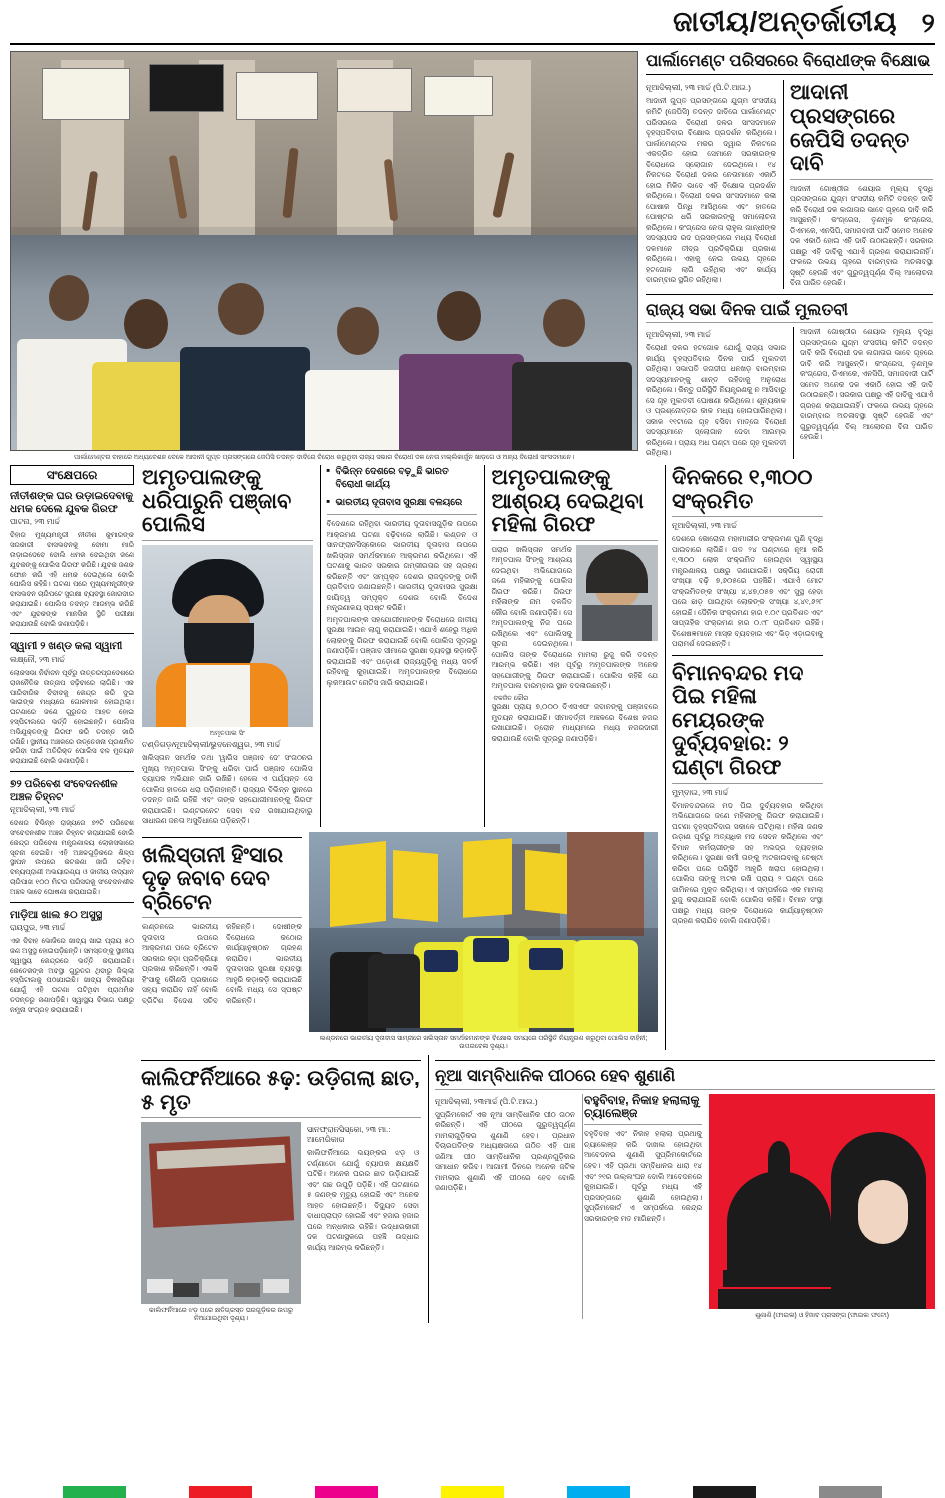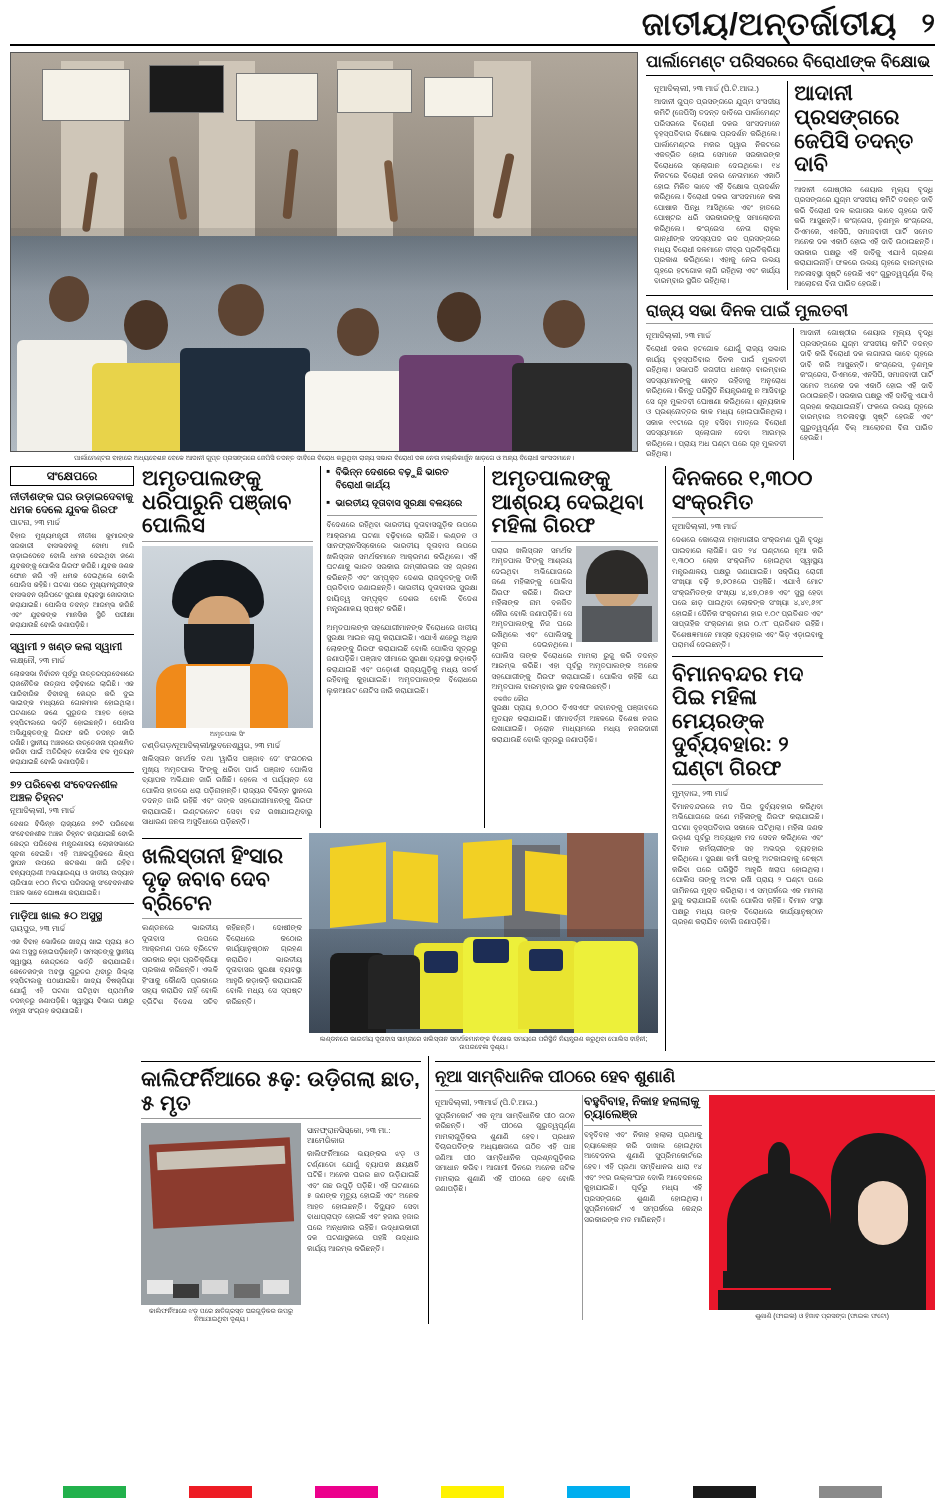--- a/index.html
+++ b/index.html
@@ -19,21 +19,21 @@
   .mast-left { width: 230px; }
   .logo-wrap { display:flex; align-items:center; }
   .logo-mark {
     font-family: "Liberation Serif", serif;
     font-size: 30px; font-weight:bold; color:#111;
     letter-spacing:-1px; line-height:1;
   }
   .logo-sub { font-size:7px; letter-spacing:3px; text-align:center; margin-top:1px; }
   .mast-date { font-size:9.5px; margin-top:4px; }
   .mast-center { flex:1; text-align:right; padding-right:12px; }
-  .section-title { font-size:32px; font-weight:bold; line-height:1; letter-spacing:0.5px; }
+  .section-title { font-size:28px; font-weight:bold; line-height:1; letter-spacing:0.5px; }
   .page-no { font-size:27px; font-weight:bold; width:26px; text-align:right; }
   .byline { font-size:8px; color:#222; margin:3px 0 3px; }
   .body-txt {
     font-size:7.4px; line-height:1.42; text-align:justify; color:#1a1a1a;
     hyphens:auto; word-break:break-word;
   }
   .rule { border-top:1px solid #000; margin:5px 0; }
   .thin-rule { border-top:1px solid #999; margin:4px 0; }
   .photo { background:#c9c9c9; position:relative; overflow:hidden; }
   .cap { font-size:6.6px; line-height:1.25; text-align:center; padding:2px 2px 0; color:#222; }
@@ -139,21 +139,21 @@
           <div class="head" style="left:85%;top:62%;width:42px;height:48px;"></div>
           <div class="torso" style="left:80%;top:78%;width:120px;height:105px;background:#2a2a2a;"></div>
         </div>
       </div>
       <div class="cap">ପାର୍ଲାମେଣ୍ଟର ବାହାରେ ଅଧ୍ୟବେଶନ ବେଳେ ଆଦାନୀ ଗୁପ୍ତ ପ୍ରସଙ୍ଗରେ ଜେପିସି ତଦନ୍ତ ଦାବିରେ ବିରୋଧ କରୁଥିବା ରାଜ୍ୟ ସଭାର ବିରୋଧୀ ଦଳ ନେତା ମଲ୍ଲିକାର୍ଜୁନ ଖାଡ଼ଗେ ଓ ଅନ୍ୟ ବିରୋଧୀ ସାଂସଦମାନେ।</div>
     </div>
 
     <div class="top-right-col">
       <div class="col-head">ପାର୍ଲାମେଣ୍ଟ ପରିସରରେ ବିରୋଧୀଙ୍କ ବିକ୍ଷୋଭ</div>
       <div class="rule"></div>
-      <div style="display:flex;gap:7px;margin-left:8px;">
+      <div style="display:flex;gap:7px;">
         <div style="width:130px;">
           <div class="byline">ନୂଆଦିଲ୍ଲୀ, ୨୩ ମାର୍ଚ୍ଚ (ପି.ଟି.ଆଇ.)</div>
           <div class="body-txt">ଆଦାନୀ ଗୁପ୍ତ ପ୍ରସଙ୍ଗରେ ଯୁଗ୍ମ ସଂସଦୀୟ କମିଟି (ଜେପିସି) ତଦନ୍ତ ଦାବିରେ ପାର୍ଲାମେଣ୍ଟ ପରିସରରେ ବିରୋଧୀ ଦଳର ସାଂସଦମାନେ ବୃହସ୍ପତିବାର ବିକ୍ଷୋଭ ପ୍ରଦର୍ଶନ କରିଥିଲେ। ପାର୍ଲାମେଣ୍ଟର ମକର ଦ୍ୱାର ନିକଟରେ ଏକତ୍ରିତ ହୋଇ ସେମାନେ ସରକାରଙ୍କ ବିରୋଧରେ ସ୍ଲୋଗାନ ଦେଇଥିଲେ। ୧୪ ନିକଟରେ ବିରୋଧୀ ଦଳର ନେତାମାନେ ଏକାଠି ହୋଇ ମିଳିତ ଭାବେ ଏହି ବିକ୍ଷୋଭ ପ୍ରଦର୍ଶନ କରିଥିଲେ। ବିରୋଧୀ ଦଳର ସାଂସଦମାନେ କଳା ପୋଷାକ ପିନ୍ଧି ଆସିଥିଲେ ଏବଂ ହାତରେ ପୋଷ୍ଟର ଧରି ସରକାରଙ୍କୁ ସମାଲୋଚନା କରିଥିଲେ। କଂଗ୍ରେସ ନେତା ରାହୁଲ ଗାନ୍ଧୀଙ୍କ ସଦସ୍ୟପଦ ରଦ ପ୍ରସଙ୍ଗରେ ମଧ୍ୟ ବିରୋଧୀ ଦଳମାନେ ତୀବ୍ର ପ୍ରତିକ୍ରିୟା ପ୍ରକାଶ କରିଥିଲେ। ଏହାକୁ ନେଇ ଉଭୟ ଗୃହରେ ହଟଗୋଳ ଲାଗି ରହିଥିଲା ଏବଂ କାର୍ଯ୍ୟ ବାରମ୍ବାର ସ୍ଥଗିତ ରହିଥିଲା।</div>
         </div>
         <div style="width:150px;border-left:1px solid #000;padding-left:6px;">
           <div class="col-head sm">ଆଦାନୀ ପ୍ରସଙ୍ଗରେ ଜେପିସି ତଦନ୍ତ ଦାବି</div>
           <div class="thin-rule"></div>
           <div class="body-txt">ଆଦାନୀ ଗୋଷ୍ଠୀର ଶେୟାର ମୂଲ୍ୟ ବୃଦ୍ଧି ପ୍ରସଙ୍ଗରେ ଯୁଗ୍ମ ସଂସଦୀୟ କମିଟି ତଦନ୍ତ ଦାବି କରି ବିରୋଧୀ ଦଳ ଲଗାତାର ଭାବେ ଗୃହରେ ଦାବି କରି ଆସୁଛନ୍ତି। କଂଗ୍ରେସ, ତୃଣମୂଳ କଂଗ୍ରେସ, ଡିଏମକେ, ଏନସିପି, ସମାଜବାଦୀ ପାର୍ଟି ସମେତ ଅନେକ ଦଳ ଏକାଠି ହୋଇ ଏହି ଦାବି ଉଠାଇଛନ୍ତି। ସରକାର ପକ୍ଷରୁ ଏହି ଦାବିକୁ ଏଯାଏଁ ଗ୍ରହଣ କରାଯାଇନାହିଁ। ଫଳରେ ଉଭୟ ଗୃହରେ ବାରମ୍ବାର ଅଚଳାବସ୍ଥା ସୃଷ୍ଟି ହେଉଛି ଏବଂ ଗୁରୁତ୍ୱପୂର୍ଣ୍ଣ ବିଲ୍ ଆଲୋଚନା ବିନା ପାରିତ ହେଉଛି।</div>
         </div>
       </div>
@@ -232,21 +232,21 @@
               <div class="body-txt">ଖଲିସ୍ତାନ ସମର୍ଥକ ତଥା 'ୱାରିସ ପଞ୍ଜାବ ଦେ' ସଂଗଠନର ମୁଖ୍ୟ ଅମୃତପାଲ ସିଂଙ୍କୁ ଧରିବା ପାଇଁ ପଞ୍ଜାବ ପୋଲିସ ବ୍ୟାପକ ଅଭିଯାନ ଜାରି ରଖିଛି। ହେଲେ ଏ ପର୍ଯ୍ୟନ୍ତ ସେ ପୋଲିସ ହାତରେ ଧରା ପଡ଼ିନାହାନ୍ତି। ରାଜ୍ୟର ବିଭିନ୍ନ ସ୍ଥାନରେ ତଦନ୍ତ ଜାରି ରହିଛି ଏବଂ ତାଙ୍କ ସହଯୋଗୀମାନଙ୍କୁ ଗିରଫ କରାଯାଇଛି। ଇଣ୍ଟରନେଟ ସେବା ବନ୍ଦ ରଖାଯାଇଥିବାରୁ ସାଧାରଣ ଜନତା ଅସୁବିଧାରେ ପଡ଼ିଛନ୍ତି।</div>
             </div>
 
             <div style="width:160px;border-left:1px solid #000;padding-left:6px;">
               <div class="bullet-list">
                 <div>ବିଭିନ୍ନ ଦେଶରେ ବଢ଼ୁଛି ଭାରତ ବିରୋଧୀ କାର୍ଯ୍ୟ</div>
                 <div>ଭାରତୀୟ ଦୂତାବାସ ସୁରକ୍ଷା ବଳୟରେ</div>
               </div>
               <div class="thin-rule"></div>
               <div class="body-txt">ବିଦେଶରେ ରହିଥିବା ଭାରତୀୟ ଦୂତାବାସଗୁଡ଼ିକ ଉପରେ ଆକ୍ରମଣ ଘଟଣା ବଢ଼ିବାରେ ଲାଗିଛି। ଲଣ୍ଡନ ଓ ସାନଫ୍ରାନସିସ୍କୋରେ ଭାରତୀୟ ଦୂତାବାସ ଉପରେ ଖଲିସ୍ତାନ ସମର୍ଥକମାନେ ଆକ୍ରମଣ କରିଥିଲେ। ଏହି ଘଟଣାକୁ ଭାରତ ସରକାର ଗମ୍ଭୀରତାର ସହ ଗ୍ରହଣ କରିଛନ୍ତି ଏବଂ ସମ୍ପୃକ୍ତ ଦେଶର ରାଜଦୂତଙ୍କୁ ଡାକି ପ୍ରତିବାଦ ଜଣାଇଛନ୍ତି। ଭାରତୀୟ ଦୂତାବାସର ସୁରକ୍ଷା ଦାୟିତ୍ୱ ସମ୍ପୃକ୍ତ ଦେଶର ବୋଲି ବିଦେଶ ମନ୍ତ୍ରଣାଳୟ ସ୍ପଷ୍ଟ କରିଛି।</div>
-              <div class="body-txt" style="margin-top:8px;">ଅମୃତପାଲଙ୍କ ସହଯୋଗୀମାନଙ୍କ ବିରୋଧରେ ଜାତୀୟ ସୁରକ୍ଷା ଆଇନ ଲାଗୁ କରାଯାଇଛି। ଏଯାଏଁ ଶହେରୁ ଅଧିକ ଲୋକଙ୍କୁ ଗିରଫ କରାଯାଇଛି ବୋଲି ପୋଲିସ ସୂତ୍ରରୁ ଜଣାପଡ଼ିଛି। ପଞ୍ଜାବ ସୀମାରେ ସୁରକ୍ଷା ବ୍ୟବସ୍ଥା କଡ଼ାକଡ଼ି କରାଯାଇଛି ଏବଂ ପଡ଼ୋଶୀ ରାଜ୍ୟଗୁଡ଼ିକୁ ମଧ୍ୟ ସତର୍କ ରହିବାକୁ କୁହାଯାଇଛି। ଅମୃତପାଲଙ୍କ ବିରୋଧରେ ଲୁକଆଉଟ ନୋଟିସ ଜାରି କରାଯାଇଛି।</div>
+              <div class="body-txt" style="margin-top:1px;font-family:Liberation Serif, serif;">ଅମୃତପାଲଙ୍କ ସହଯୋଗୀମାନଙ୍କ ବିରୋଧରେ ଜାତୀୟ ସୁରକ୍ଷା ଆଇନ ଲାଗୁ କରାଯାଇଛି। ଏଯାଏଁ ଶହେରୁ ଅଧିକ ଲୋକଙ୍କୁ ଗିରଫ କରାଯାଇଛି ବୋଲି ପୋଲିସ ସୂତ୍ରରୁ ଜଣାପଡ଼ିଛି। ପଞ୍ଜାବ ସୀମାରେ ସୁରକ୍ଷା ବ୍ୟବସ୍ଥା କଡ଼ାକଡ଼ି କରାଯାଇଛି ଏବଂ ପଡ଼ୋଶୀ ରାଜ୍ୟଗୁଡ଼ିକୁ ମଧ୍ୟ ସତର୍କ ରହିବାକୁ କୁହାଯାଇଛି। ଅମୃତପାଲଙ୍କ ବିରୋଧରେ ଲୁକଆଉଟ ନୋଟିସ ଜାରି କରାଯାଇଛି।</div>
             </div>
 
             <div style="width:176px;border-left:1px solid #000;padding-left:6px;">
               <div class="col-head sm">ଅମୃତପାଲଙ୍କୁ ଆଶ୍ରୟ ଦେଇଥିବା ମହିଳା ଗିରଫ</div>
               <div class="thin-rule"></div>
               <div>
                 <div class="photo woman-photo">
                   <div style="position:absolute;inset:0;background:#b9bec3;"></div>
                   <div style="position:absolute;left:18px;top:10px;width:46px;height:54px;background:#cda67f;border-radius:24px;"></div>
                   <div style="position:absolute;left:10px;top:4px;width:62px;height:44px;background:#2c2a28;border-radius:32px 32px 0 0;"></div>

